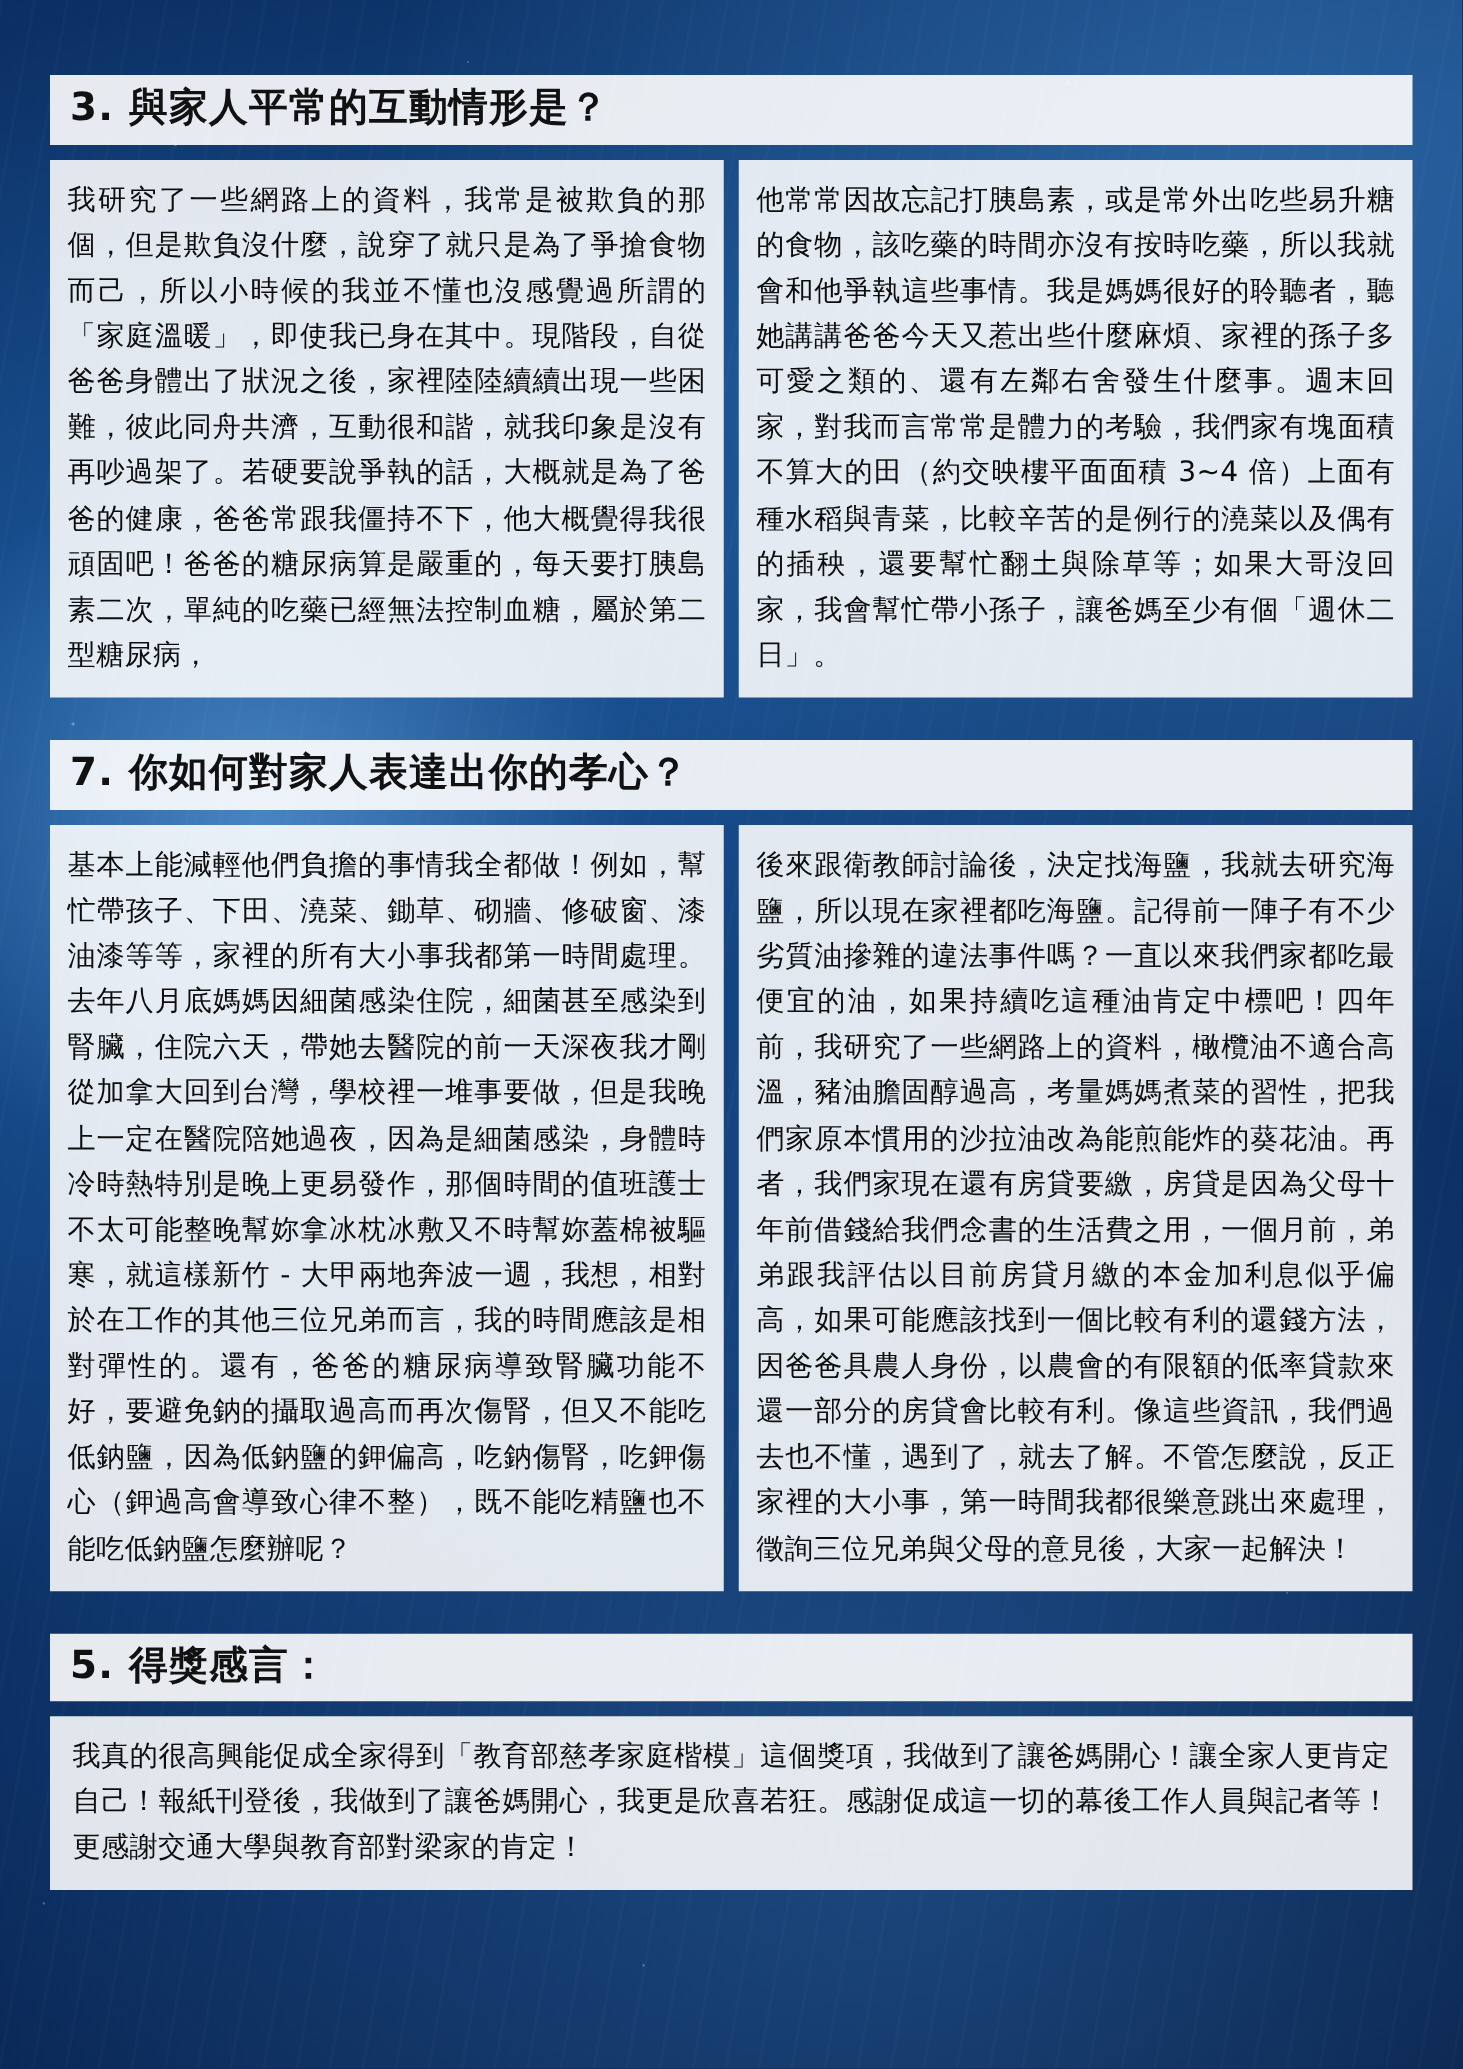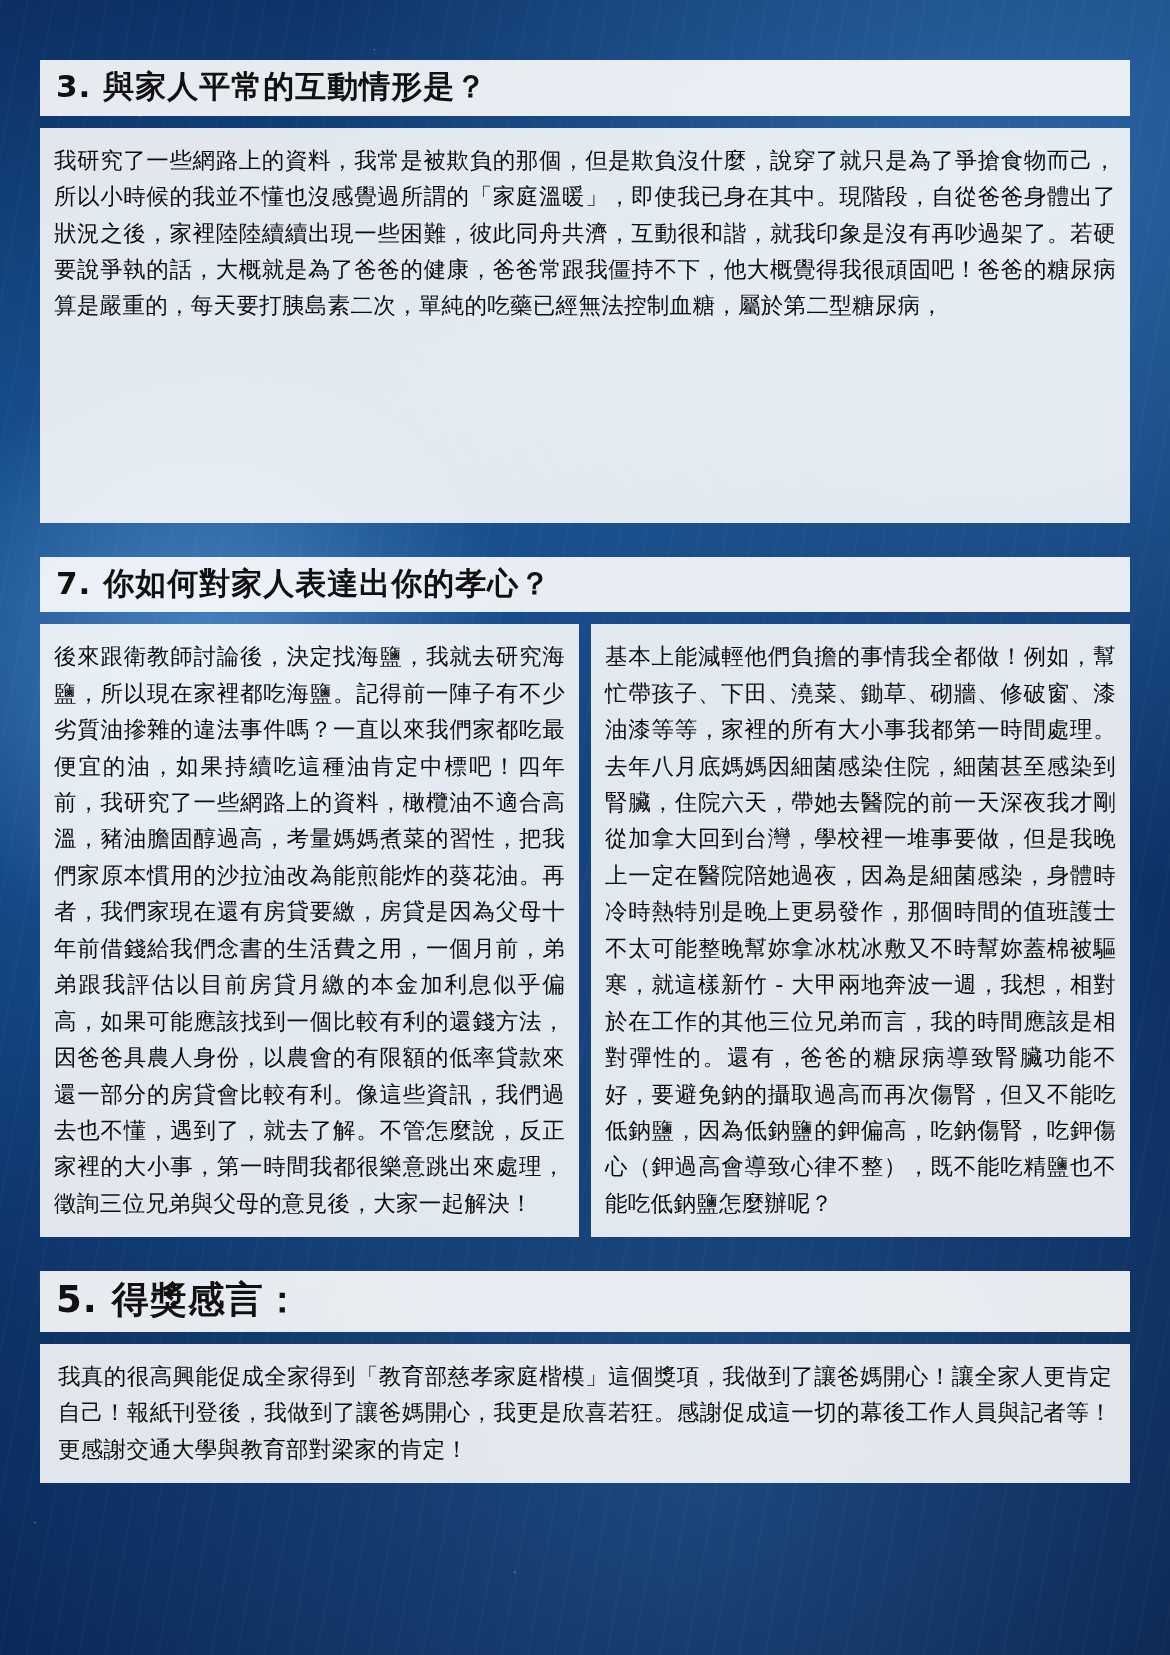--- a/index.html
+++ b/index.html
@@ -77,21 +77,21 @@
     background: rgba(255,255,255,0.90);
     color: #111;
     font-size: 31px;
     font-weight: bold;
     letter-spacing: 1px;
     padding: 9px 8px 11px 16px;
     box-sizing: border-box;
     line-height: 1.15;
   }
   .section-title.small {
-    font-size: 37px;
+    font-size: 31px;
     padding: 8px 28px 10px 16px;
   }
 
   .columns {
     display: flex;
     gap: 12px;
     margin-top: 12px;
   }
 
   .col {
@@ -129,28 +129,29 @@
 <div class="bg"></div>
 <div class="bg-speckle"></div>
 <div class="bg-rays"></div>
 
 <div class="page">
 
   <div class="section s3">
     <div class="section-title">3.  與家人平常的互動情形是？</div>
     <div class="columns">
       <div class="col">我研究了一些網路上的資料，我常是被欺負的那個，但是欺負沒什麼，說穿了就只是為了爭搶食物而己，所以小時候的我並不懂也沒感覺過所謂的「家庭溫暖」，即使我已身在其中。現階段，自從爸爸身體出了狀況之後，家裡陸陸續續出現一些困難，彼此同舟共濟，互動很和諧，就我印象是沒有再吵過架了。若硬要說爭執的話，大概就是為了爸爸的健康，爸爸常跟我僵持不下，他大概覺得我很頑固吧！爸爸的糖尿病算是嚴重的，每天要打胰島素二次，單純的吃藥已經無法控制血糖，屬於第二型糖尿病，</div>
+      <div class="col">他常常因故忘記打胰島素，或是常外出吃些易升糖的食物，該吃藥的時間亦沒有按時吃藥，所以我就會和他爭執這些事情。我是媽媽很好的聆聽者，聽她講講爸爸今天又惹出些什麼麻煩、家裡的孫子多可愛之類的、還有左鄰右舍發生什麼事。週末回家，對我而言常常是體力的考驗，我們家有塊面積不算大的田（約交映樓平面面積 3~4 倍）上面有種水稻與青菜，比較辛苦的是例行的澆菜以及偶有的插秧，還要幫忙翻土與除草等；如果大哥沒回家，我會幫忙帶小孫子，讓爸媽至少有個「週休二日」。</div>
     </div>
   </div>
 
   <div class="section s4">
     <div class="section-title">7.  你如何對家人表達出你的孝心？</div>
     <div class="columns">
+      <div class="col">基本上能減輕他們負擔的事情我全都做！例如，幫忙帶孩子、下田、澆菜、鋤草、砌牆、修破窗、漆油漆等等，家裡的所有大小事我都第一時間處理。去年八月底媽媽因細菌感染住院，細菌甚至感染到腎臟，住院六天，帶她去醫院的前一天深夜我才剛從加拿大回到台灣，學校裡一堆事要做，但是我晚上一定在醫院陪她過夜，因為是細菌感染，身體時冷時熱特別是晚上更易發作，那個時間的值班護士不太可能整晚幫妳拿冰枕冰敷又不時幫妳蓋棉被驅寒，就這樣新竹 - 大甲兩地奔波一週，我想，相對於在工作的其他三位兄弟而言，我的時間應該是相對彈性的。還有，爸爸的糖尿病導致腎臟功能不好，要避免鈉的攝取過高而再次傷腎，但又不能吃低鈉鹽，因為低鈉鹽的鉀偏高，吃鈉傷腎，吃鉀傷心（鉀過高會導致心律不整），既不能吃精鹽也不能吃低鈉鹽怎麼辦呢？</div>
       <div class="col">後來跟衛教師討論後，決定找海鹽，我就去研究海鹽，所以現在家裡都吃海鹽。記得前一陣子有不少劣質油摻雜的違法事件嗎？一直以來我們家都吃最便宜的油，如果持續吃這種油肯定中標吧！四年前，我研究了一些網路上的資料，橄欖油不適合高溫，豬油膽固醇過高，考量媽媽煮菜的習性，把我們家原本慣用的沙拉油改為能煎能炸的葵花油。再者，我們家現在還有房貸要繳，房貸是因為父母十年前借錢給我們念書的生活費之用，一個月前，弟弟跟我評估以目前房貸月繳的本金加利息似乎偏高，如果可能應該找到一個比較有利的還錢方法，因爸爸具農人身份，以農會的有限額的低率貸款來還一部分的房貸會比較有利。像這些資訊，我們過去也不懂，遇到了，就去了解。不管怎麼說，反正家裡的大小事，第一時間我都很樂意跳出來處理，徵詢三位兄弟與父母的意見後，大家一起解決！</div>
-      <div class="col">基本上能減輕他們負擔的事情我全都做！例如，幫忙帶孩子、下田、澆菜、鋤草、砌牆、修破窗、漆油漆等等，家裡的所有大小事我都第一時間處理。去年八月底媽媽因細菌感染住院，細菌甚至感染到腎臟，住院六天，帶她去醫院的前一天深夜我才剛從加拿大回到台灣，學校裡一堆事要做，但是我晚上一定在醫院陪她過夜，因為是細菌感染，身體時冷時熱特別是晚上更易發作，那個時間的值班護士不太可能整晚幫妳拿冰枕冰敷又不時幫妳蓋棉被驅寒，就這樣新竹 - 大甲兩地奔波一週，我想，相對於在工作的其他三位兄弟而言，我的時間應該是相對彈性的。還有，爸爸的糖尿病導致腎臟功能不好，要避免鈉的攝取過高而再次傷腎，但又不能吃低鈉鹽，因為低鈉鹽的鉀偏高，吃鈉傷腎，吃鉀傷心（鉀過高會導致心律不整），既不能吃精鹽也不能吃低鈉鹽怎麼辦呢？</div>
     </div>
   </div>
 
   <div class="section s5">
     <div class="section-title small">5. 得獎感言：</div>
     <div class="full-body">我真的很高興能促成全家得到「教育部慈孝家庭楷模」這個獎項，我做到了讓爸媽開心！讓全家人更肯定自己！報紙刊登後，我做到了讓爸媽開心，我更是欣喜若狂。感謝促成這一切的幕後工作人員與記者等！更感謝交通大學與教育部對梁家的肯定！</div>
   </div>
 
 </div>
 

